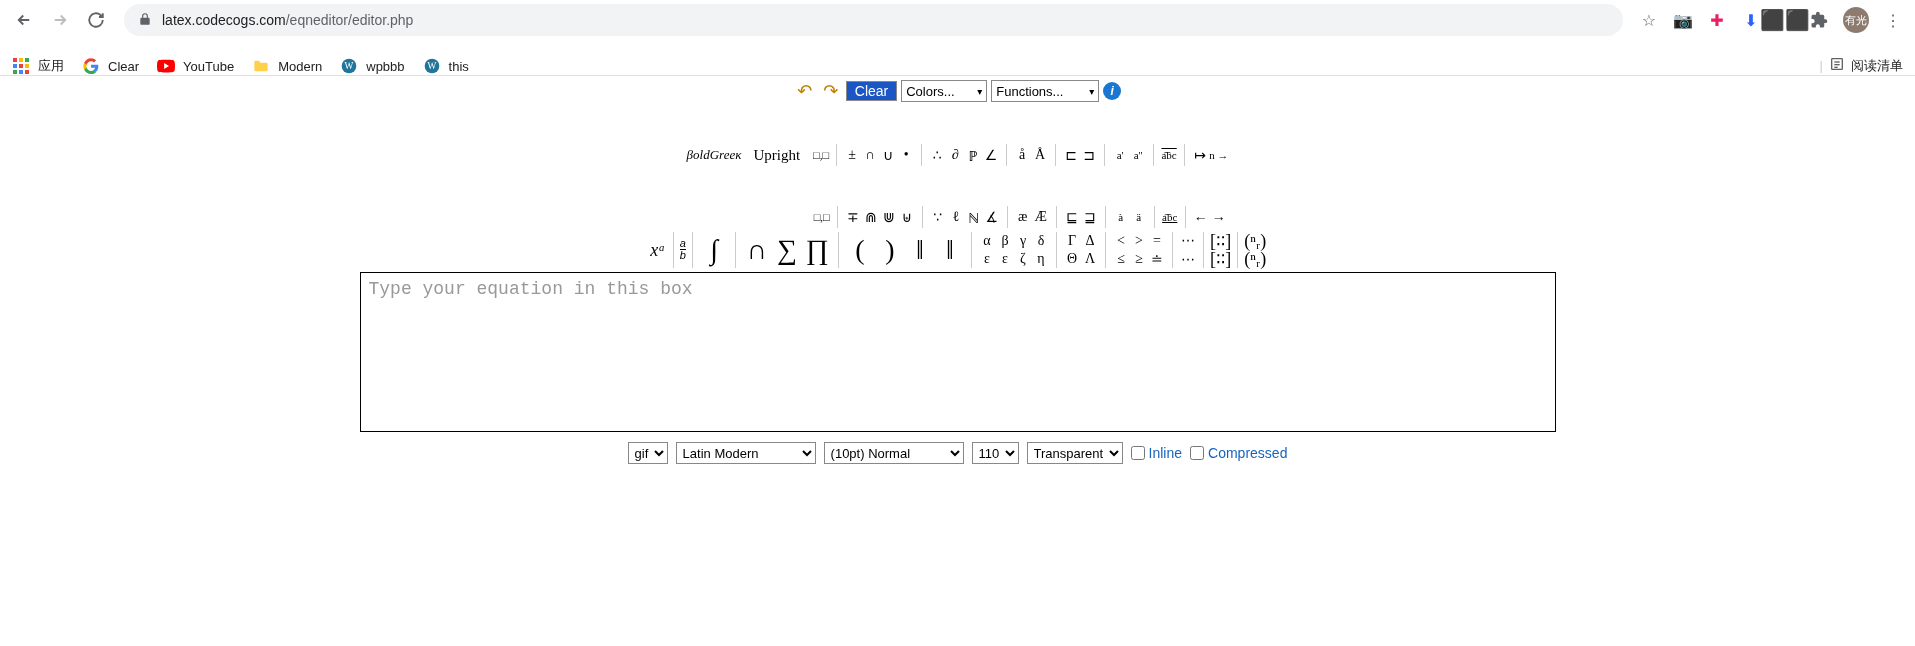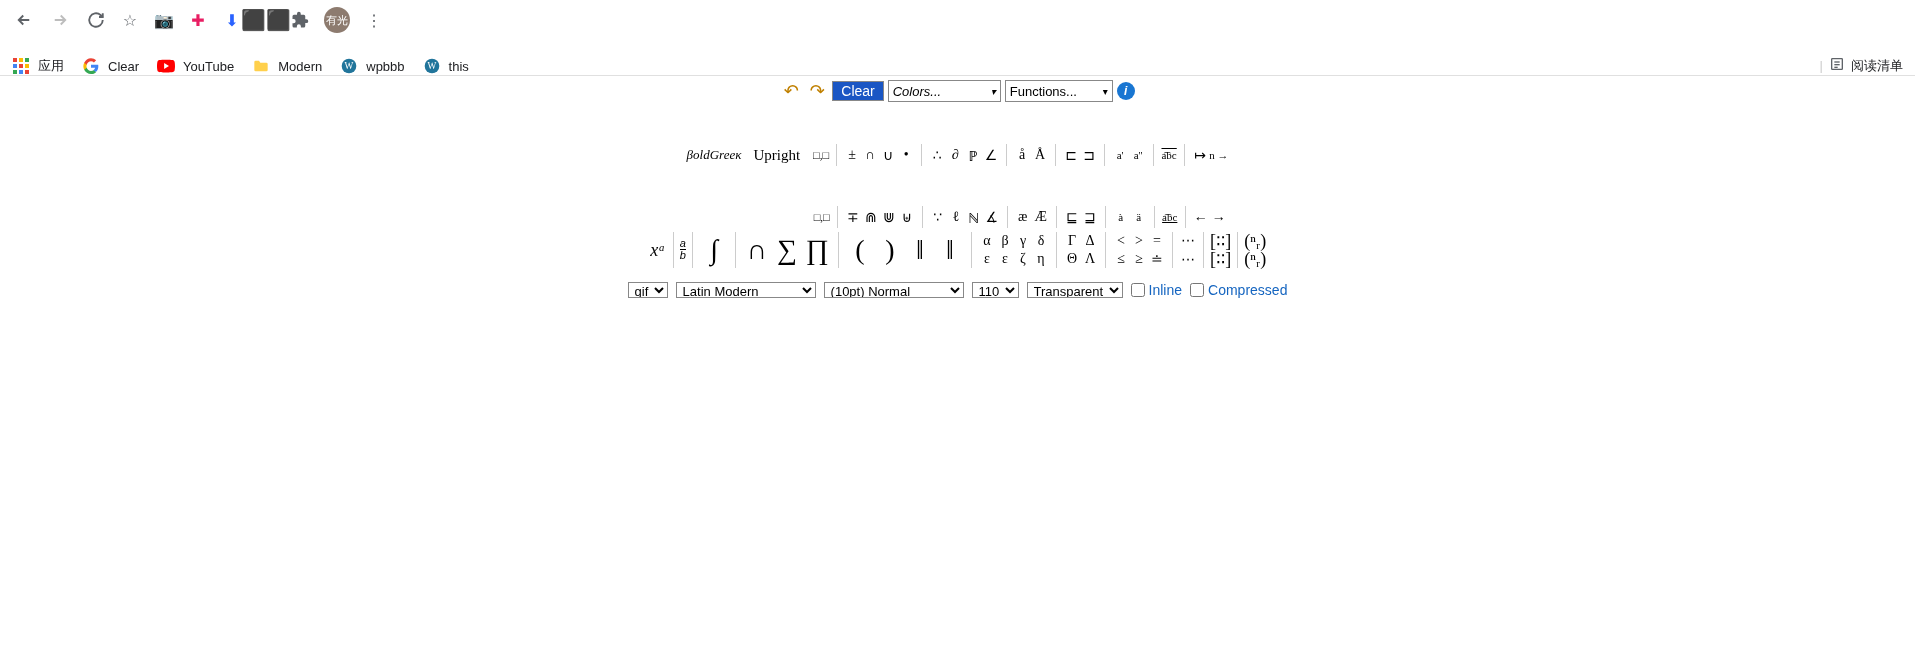--- a/index.html
+++ b/index.html
@@ -33,42 +33,42 @@
     .apps-icon span:nth-child(9) { background: #ea4335; }
     .reading-list { margin-left: auto; display: flex; align-items: center; gap: 6px; color: #202124; }
     
     
     .editor-wrap { display: flex; flex-direction: column; align-items: center; padding-top: 4px; }
     
     .editor-toolbar1 { display: flex; align-items: center; gap: 4px; margin-bottom: 2px; }
     .undo-btn { width: 22px; height: 20px; display: flex; align-items: center; justify-content: center; font-size: 18px; color: #c08000; cursor: pointer; }
     .clear-btn { background: #1a56c4; color: #fff; border: 1px solid #888; padding: 1px 8px; font-size: 14px; cursor: pointer; }
     .dropdown { border: 1px solid #888; background: #fff; font-size: 13px; height: 22px; padding: 0 4px; cursor: pointer; display: flex; align-items: center; position: relative; }
-    .dropdown.colors { width: 113px; font-style: italic; }
+    .dropdown.colors { width: 86px; }
     .dropdown.functions { width: 108px; }
     .dd-arrow { position: absolute; right: 4px; font-size: 10px; }
     .info-icon { width: 18px; height: 18px; border-radius: 50%; background: #1976d2; color: #fff; display: flex; align-items: center; justify-content: center; font-size: 12px; font-style: italic; font-weight: bold; cursor: pointer; }
     
     .symbol-rows { display: flex; flex-direction: column; align-items: center; gap: 0; color: #000; margin-bottom: 4px; }
     .sym-row { display: flex; align-items: center; gap: 0; margin-top: 40px; }
     .sym-group { display: flex; align-items: center; border-right: 1px solid #ccc; padding: 0 6px; height: 22px; }
     .sym-group:last-child { border-right: none; }
     .sym { min-width: 18px; height: 18px; display: flex; align-items: center; justify-content: center; font-size: 14px; cursor: pointer; font-family: 'Times New Roman', serif; }
     .sym.big { font-size: 28px; min-width: 30px; }
     .sym.med { font-size: 18px; }
     .sym.small { font-size: 11px; }
     .style-label { font-family: 'Times New Roman', serif; font-size: 15px; padding: 0 6px; cursor: pointer; }
     .style-label.italic { font-style: italic; font-size: 13px;}
     .sym-stack { display: flex; flex-direction: column; align-items: center; justify-content: center; line-height: 0.9; font-size: 11px; font-style: italic; }
     
     .eq-textarea { width: 1196px; height: 160px; border: 1px solid #000; padding: 6px 8px; font-family: 'Courier New', monospace; font-size: 18px; resize: none; outline: none; }
     .eq-textarea::placeholder { color: #999; }
     
     .bottom-controls { display: flex; align-items: center; gap: 8px; margin-top: 10px; }
-    select { border: 1px solid #888; background: #fff; font-size: 13px; height: 16px; padding: 0 2px; cursor: pointer; }
+    select { border: 1px solid #888; background: #fff; font-size: 13px; height: 22px; padding: 0 2px; cursor: pointer; }
     .checkbox-wrap { display: flex; align-items: center; gap: 4px; }
     .checkbox-wrap input { width: 14px; height: 14px; cursor: pointer; }
     .checkbox-wrap label { color: #1565c0; font-size: 14px; cursor: pointer; }
   </style>
 </head>
 <body>
 
 <div class="browser-bar">
   <div class="nav-btn">
     <svg width="18" height="18" viewBox="0 0 24 24" fill="none" stroke="#5f6368" stroke-width="2.5">
@@ -78,20 +78,30 @@
   <div class="nav-btn disabled">
     <svg width="18" height="18" viewBox="0 0 24 24" fill="none" stroke="#bdbdbd" stroke-width="2.5">
         <path d="M5 12h14M13 6l6 6-6 6"></path>
       </svg>
   </div>
   <div class="nav-btn">
     <svg width="18" height="18" viewBox="0 0 24 24" fill="none" stroke="#5f6368" stroke-width="2.5">
         <path d="M21 12a9 9 0 1 1-3-6.7L21 8"></path>
         <path d="M21 3v5h-5"></path>
       </svg>
+  </div>
+  <div class="url-bar">
+    <span>
+      <svg width="14" height="14" viewBox="0 0 24 24" fill="#5f6368">
+          <path d="M12 2a5 5 0 0 0-5 5v3H6a2 2 0 0 0-2 2v8a2 2 0 0 0 2 2h12a2 2 0 0 0 2-2v-8a2 2 0 0 0-2-2h-1V7a5 5 0 0 0-5-5zm-3 5a3 3 0 1 1 6 0v3H9V7z"></path>
+        </svg>
+    </span>
+    <span class="url-text">
+      <span class="domain">latex.codecogs.com</span><span class="path">/eqneditor/editor.php</span>
+    </span>
   </div>
   <div class="ext-row">
     <div class="ext-icon">☆</div>
     <div class="ext-icon" style="color:#888">📷</div>
     <div class="ext-icon" style="color:#e91e63">✚</div>
     <div class="ext-icon" style="color:#2962ff">⬇</div>
     <div class="ext-icon" style="font-size:20px">⬛⬛</div>
     <div class="ext-icon">
       <svg width="18" height="18" viewBox="0 0 24 24" fill="#5f6368">
           <path d="M20.5 11H19V7a2 2 0 0 0-2-2h-4V3.5a2.5 2.5 0 0 0-5 0V5H4a2 2 0 0 0-2 2v3.8h1.5a2.7 2.7 0 0 1 0 5.4H2V20a2 2 0 0 0 2 2h3.8v-1.5a2.7 2.7 0 0 1 5.4 0V22H17a2 2 0 0 0 2-2v-4h1.5a2.5 2.5 0 0 0 0-5z"></path>
@@ -342,20 +352,21 @@
         <span class="sym med">[∶∶]</span>
         <span class="sym med">[∶∶]</span>
       </div>
       <div class="sym-group" style="height:36px;flex-direction:column;gap:0">
         <span class="sym med">(ⁿᵣ)</span>
         <span class="sym med">(ⁿᵣ)</span>
       </div>
     </div>
   </div>
 
+  <textarea class="eq-textarea" placeholder="Type your equation in this box" style=""></textarea>
 
   <div class="bottom-controls">
     <select><option>gif</option></select>
     <select style="width:140px"><option>Latin Modern</option></select>
     <select style="width:140px"><option>(10pt) Normal</option></select>
     <select><option>110</option></select>
     <select><option>Transparent</option></select>
     <div class="checkbox-wrap">
       <input type="checkbox" style="">
       <label>Inline</label>

